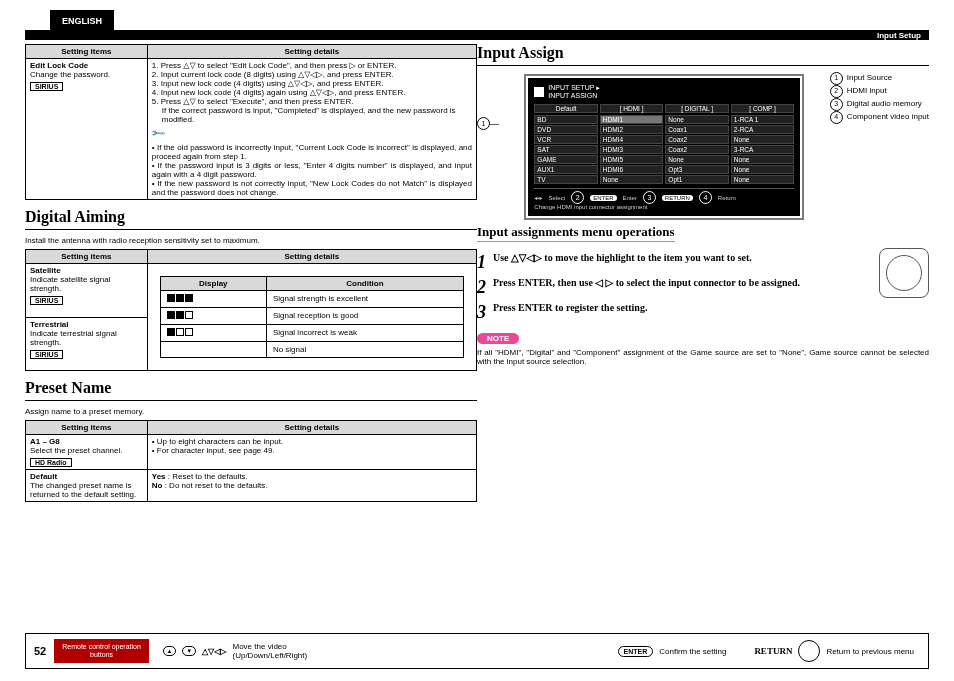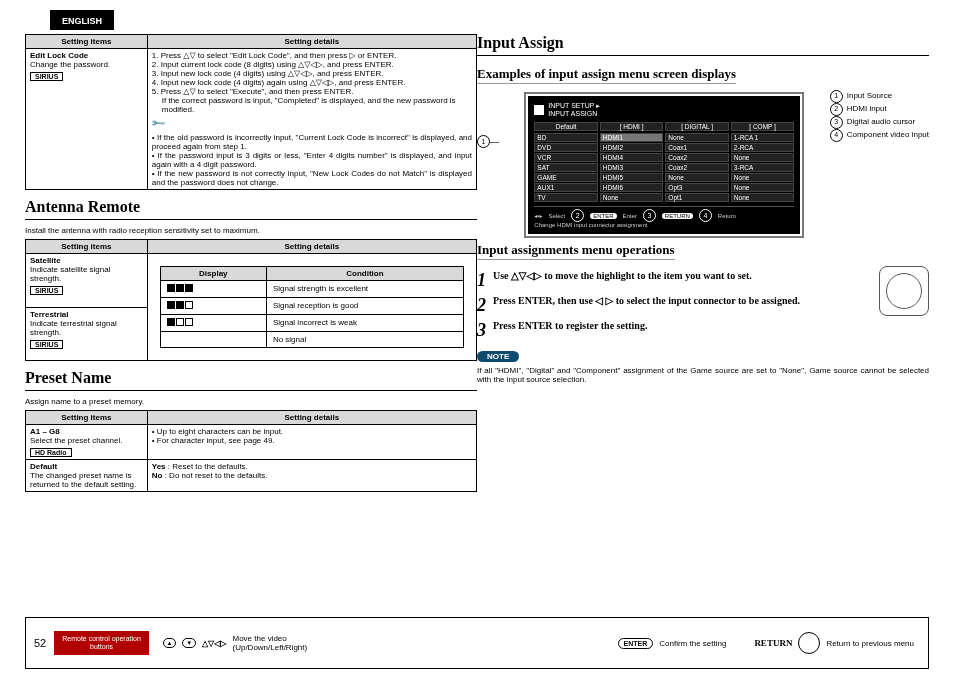--- a/index.html
+++ b/index.html
@@ -13,55 +13,58 @@
   .h2{font-family:"Times New Roman",serif;font-size:16px;font-weight:bold;margin:8px 0 3px}
   .h2u{font-family:"Times New Roman",serif;font-size:13px;font-weight:bold;border-bottom:1px solid #999;display:inline-block;padding-bottom:1px;margin:4px 0 6px}
   .thin{border-top:1px solid #000;margin:2px 0 6px}
   table{border-collapse:collapse;width:100%;font-size:8px}
   th,td{border:1px solid #000;padding:2px 4px;vertical-align:top;text-align:left}
   th{background:#d9d9d9;text-align:center;font-weight:bold}
   .badge{border:1px solid #000;padding:0 4px;font-size:7px;font-weight:bold;display:inline-block;margin-top:3px}
   .sm{font-size:8px}
   .step-n{font-family:"Times New Roman",serif;font-size:18px;font-weight:bold;font-style:italic;display:inline-block;width:16px;vertical-align:top}
   .step-t{display:inline-block;width:calc(100% - 20px);font-family:"Times New Roman",serif;font-size:10px}
-  .note-pill{background:#0c4a6e;color:#fff;border-radius:8px;padding:1px 10px;font-size:8px;font-weight:bold;display:inline-block}
+  .note-pill{background:#ec4899;color:#fff;border-radius:8px;padding:1px 10px;font-size:8px;font-weight:bold;display:inline-block}
   .note-text{font-size:8px;margin-top:4px}
   .osd{background:#000;color:#fff;padding:6px;font-size:7px;width:260px;border:2px solid #fff;outline:2px solid #7a7a7a;margin:4px auto}
   .osd-hdr{display:flex;align-items:center;gap:4px;margin-bottom:4px}
   .osd-cols{display:flex;gap:2px}
   .osd-col{flex:1;text-align:center}
   .osd-cell{background:#222;margin:1px 0;padding:0 2px;text-align:left;border:1px solid #444;font-size:6.5px;white-space:nowrap}
   .osd-cell.sel{background:#777}
   .osd-foot{border-top:1px solid #555;margin-top:3px;padding-top:2px;font-size:6px;display:flex;gap:6px;align-items:center;color:#ccc}
   .enter-b{background:#fff;color:#000;border-radius:3px;padding:0 3px;font-size:6px}
   .legend{font-size:8px;line-height:1.5}
   .legend-row{display:flex;gap:4px}
   .num-circ{display:inline-flex;width:11px;height:11px;border:1px solid #000;border-radius:50%;align-items:center;justify-content:center;font-size:7px;flex:none}
   .num-circ.w{border-color:#fff;color:#fff}
   .bars{display:inline-flex;gap:1px}
   .bars span{width:6px;height:6px;border:1px solid #000}
   .bars .f{background:#000}
   .footer{position:absolute;left:25px;right:25px;bottom:12px;display:flex;align-items:center;border:1px solid #000;padding:3px 0;font-size:8px}
-  .footer .pg{font-size:11px;font-weight:normal;margin:16px 8px}
+  .footer .pg{font-size:11px;font-weight:bold;margin:8px 8px}
   .footer .red{background:#b00000;color:#fff;padding:4px 8px;text-align:center;font-size:7px;line-height:1.2}
   .fcell{display:flex;align-items:center;gap:6px;padding:0 14px}
   .ic-circ{width:20px;height:20px;border:1px solid #000;border-radius:50%}
   .sigbars td{padding:3px 6px}
   .wrench{display:inline-block;transform:rotate(-45deg);font-size:10px}
   .arrow-sym{font-weight:bold}
   .remote{width:48px;height:48px;border:1px solid #555;border-radius:8px;display:flex;align-items:center;justify-content:center}
   .remote-inner{width:34px;height:34px;border:1px solid #555;border-radius:50%}
   .return-lbl{font-family:'Times New Roman',serif;font-weight:bold;font-size:9px}
 </style>
 </head>
 <body>
 
 <div class="page">
   <div class="topbar">
     <div class="lang-tab">ENGLISH</div>
+  </div>
+  <div class="hr-top">
+    <span class="input-setup">Input Setup</span>
   </div>
 
   <div class="cols">
 
     <div class="col">
       <table>
         <tbody>
             <tr>
               <th style="width:27%">Setting items</th>
               <th>Setting details</th>
@@ -81,21 +84,21 @@
             <div style="padding-left:10px">If the correct password is input, "Completed" is displayed, and the new password is modified.</div>
             <div style="margin:4px 0"><span class="wrench">🔧</span></div>
             <div style="text-align:justify">• If the old password is incorrectly input, "Current Lock Code is incorrect" is displayed, and proceed again from step 1.</div>
             <div style="text-align:justify">• If the password input is 3 digits or less, "Enter 4 digits number" is displayed, and input again with a 4 digit password.</div>
             <div style="text-align:justify">• If the new password is not correctly input, "New Lock Codes do not Match" is displayed and the password does not change.</div>
           </td>
         </tr>
       </tbody>
         </table>
 
-      <div class="h2">Antenna Remote</div>
+      <div class="h2">Digital Aiming</div>
       <div class="thin"></div>
       <div class="sm">Install the antenna with radio reception sensitivity set to maximum.</div>
       <table style="margin-top:4px">
         <tbody>
             <tr>
               <th style="width:27%">Setting items</th>
               <th>Setting details</th>
             </tr>
         <tr>
           <td><b>Satellite</b><br><span class="sm">Indicate satellite signal strength.</span><br><span class="badge">SIRIUS</span></td>
@@ -162,21 +165,20 @@
           <td><b>Default</b><br><span class="sm">The changed preset name is returned to the default setting.</span></td>
           <td class="sm"><b>Yes</b><span> : Reset to the defaults.</span><br><b>No</b><span> : Do not reset to the defaults.</span></td>
         </tr>
       </tbody>
         </table>
     </div>
 
     <div class="col">
       <div class="h2" style="margin-top:0">Input Assign</div>
       <div class="thin"></div>
-      <div class="h2u">Examples of input assign menu screen displays</div>
 
       <div style="display:flex;gap:10px;align-items:flex-start">
         <div style="display:flex;align-items:center;padding-top:45px">
           <span class="num-circ">1</span>
             <span>—</span>
         </div>
         <div class="osd">
           <div class="osd-hdr">
             <span style="width:10px;height:10px;background:#fff;display:inline-block"></span>
             <div>
@@ -253,21 +255,21 @@
           <div class="legend-row">
               <span class="num-circ">1</span>
               <span>Input Source</span>
             </div>
           <div class="legend-row">
               <span class="num-circ">2</span>
               <span>HDMI input</span>
             </div>
           <div class="legend-row">
               <span class="num-circ">3</span>
-              <span>Digital audio cursor</span>
+              <span>Digital audio memory</span>
             </div>
           <div class="legend-row">
               <span class="num-circ">4</span>
               <span>Component video input</span>
             </div>
         </div>
       </div>
 
       <div class="h2u" style="margin-top:2px">Input assignments menu operations</div>
       <div style="display:flex;gap:14px">

